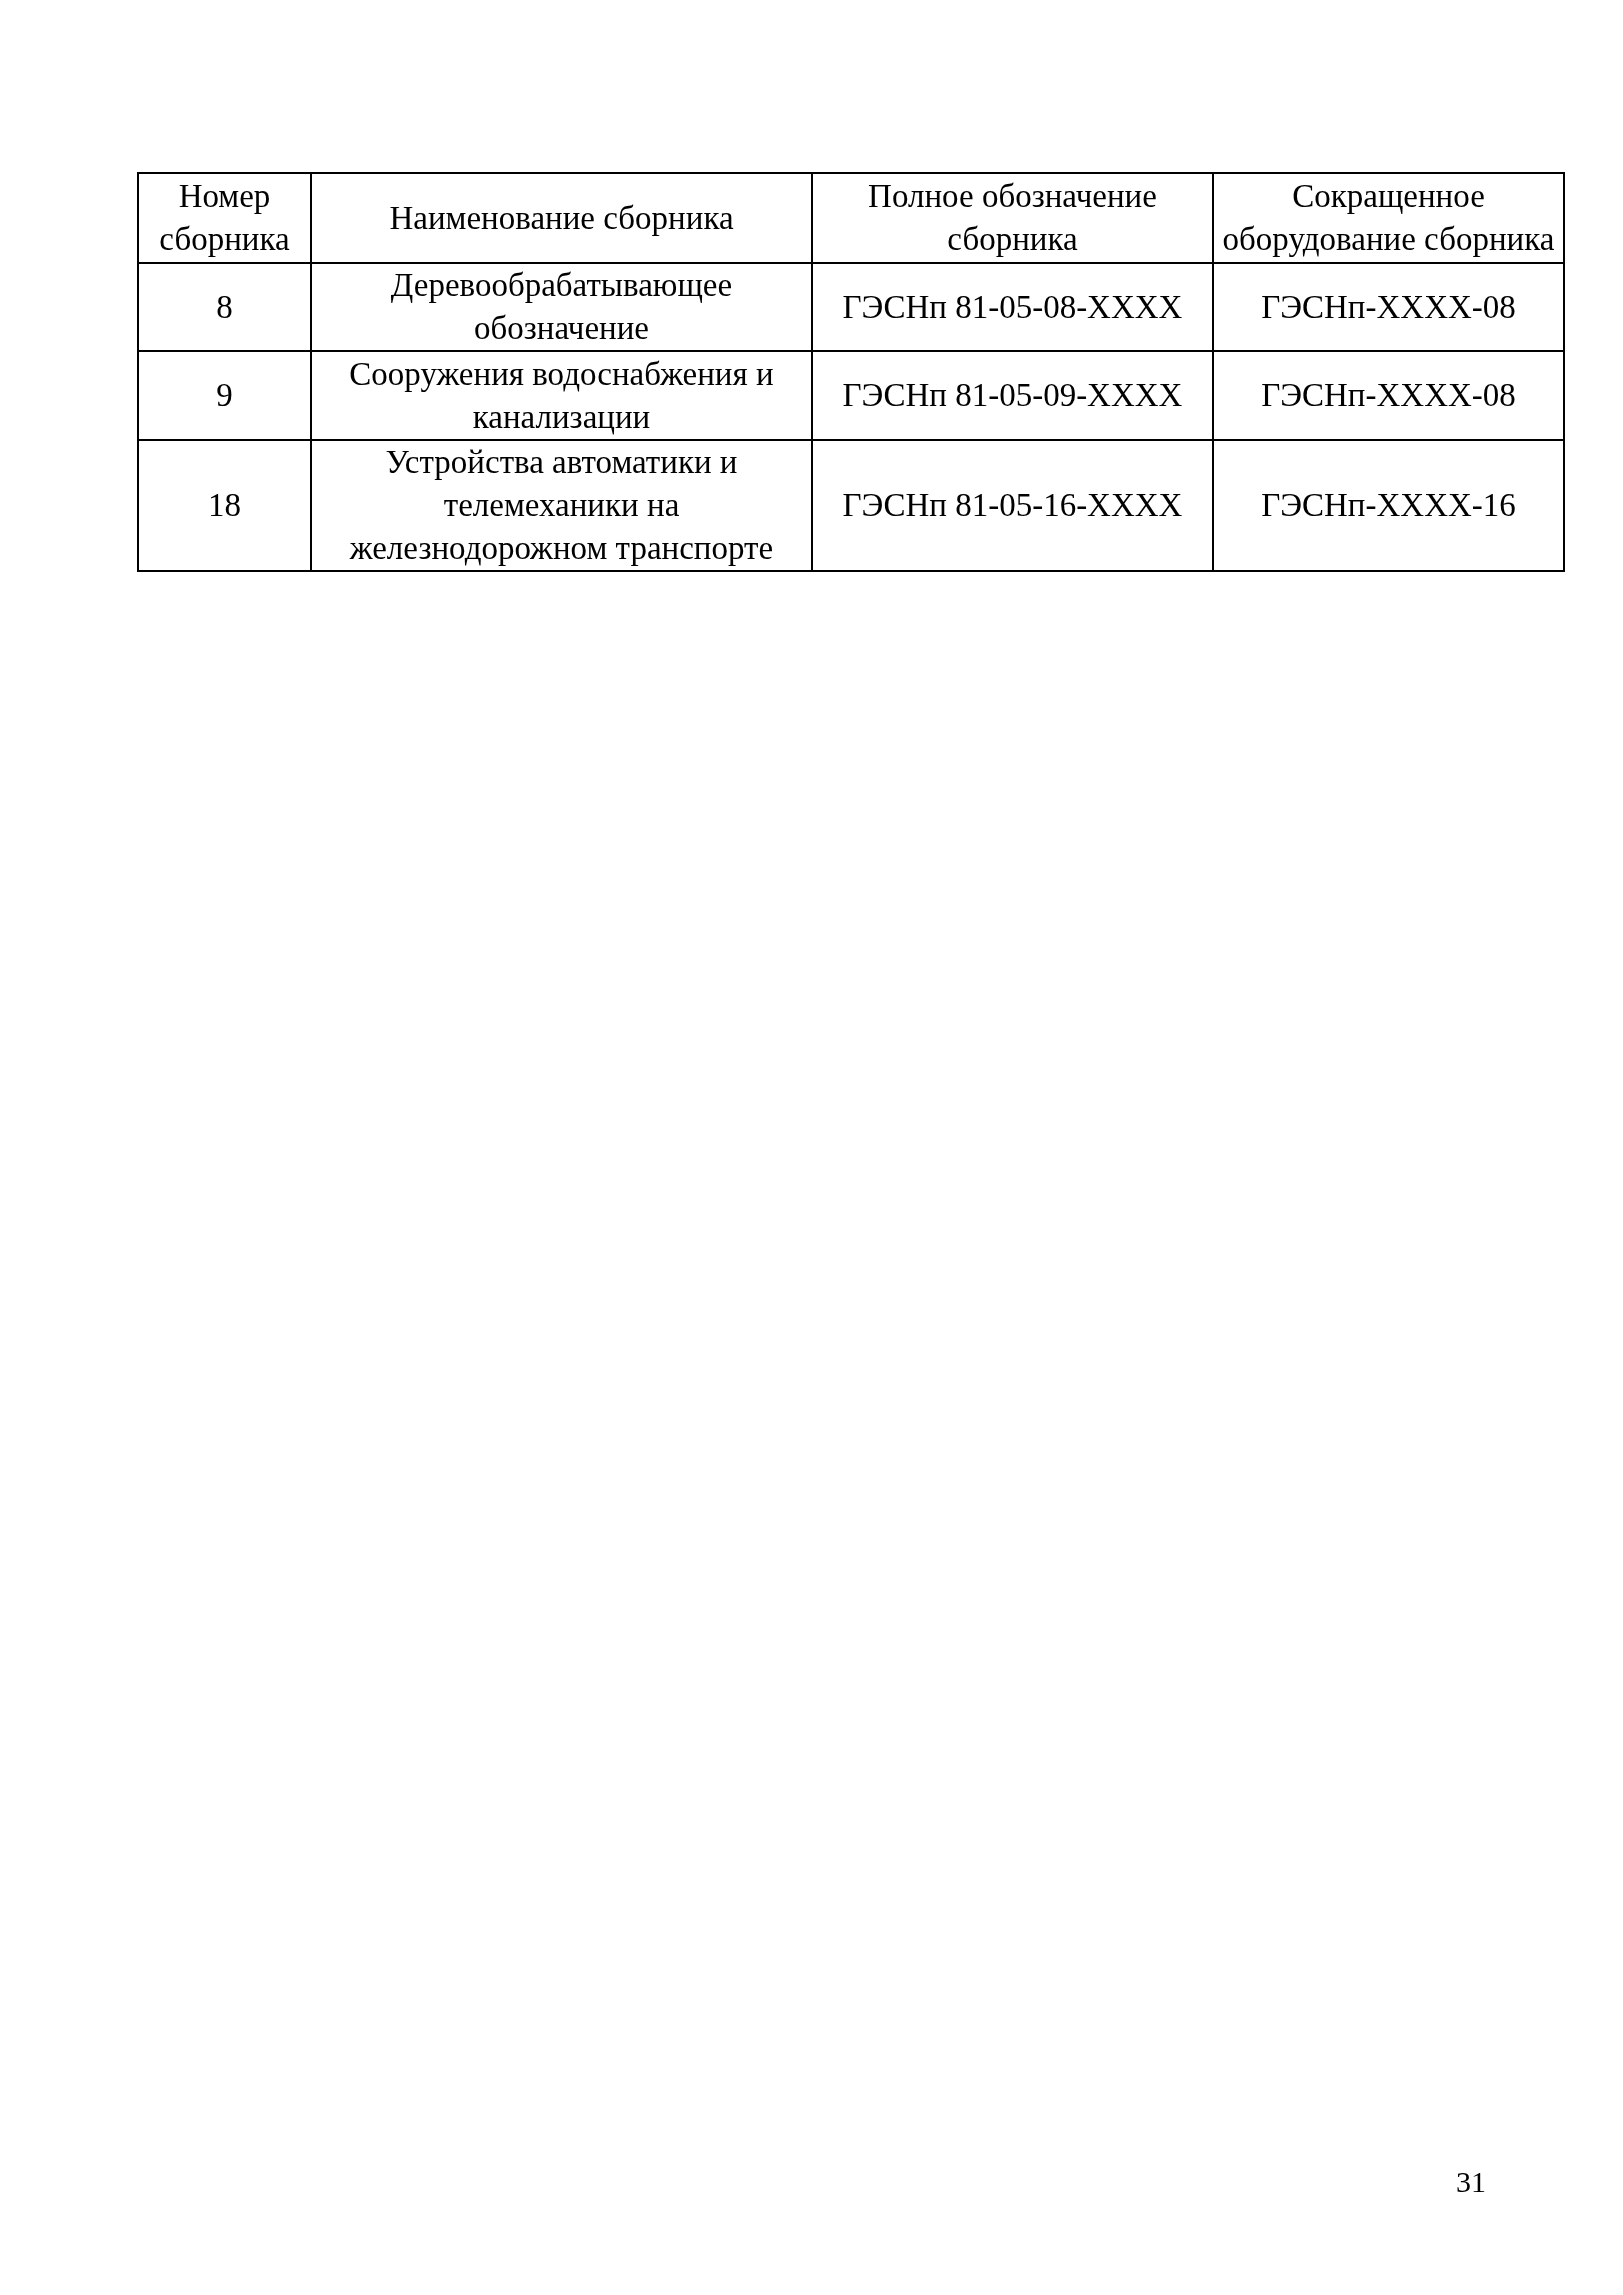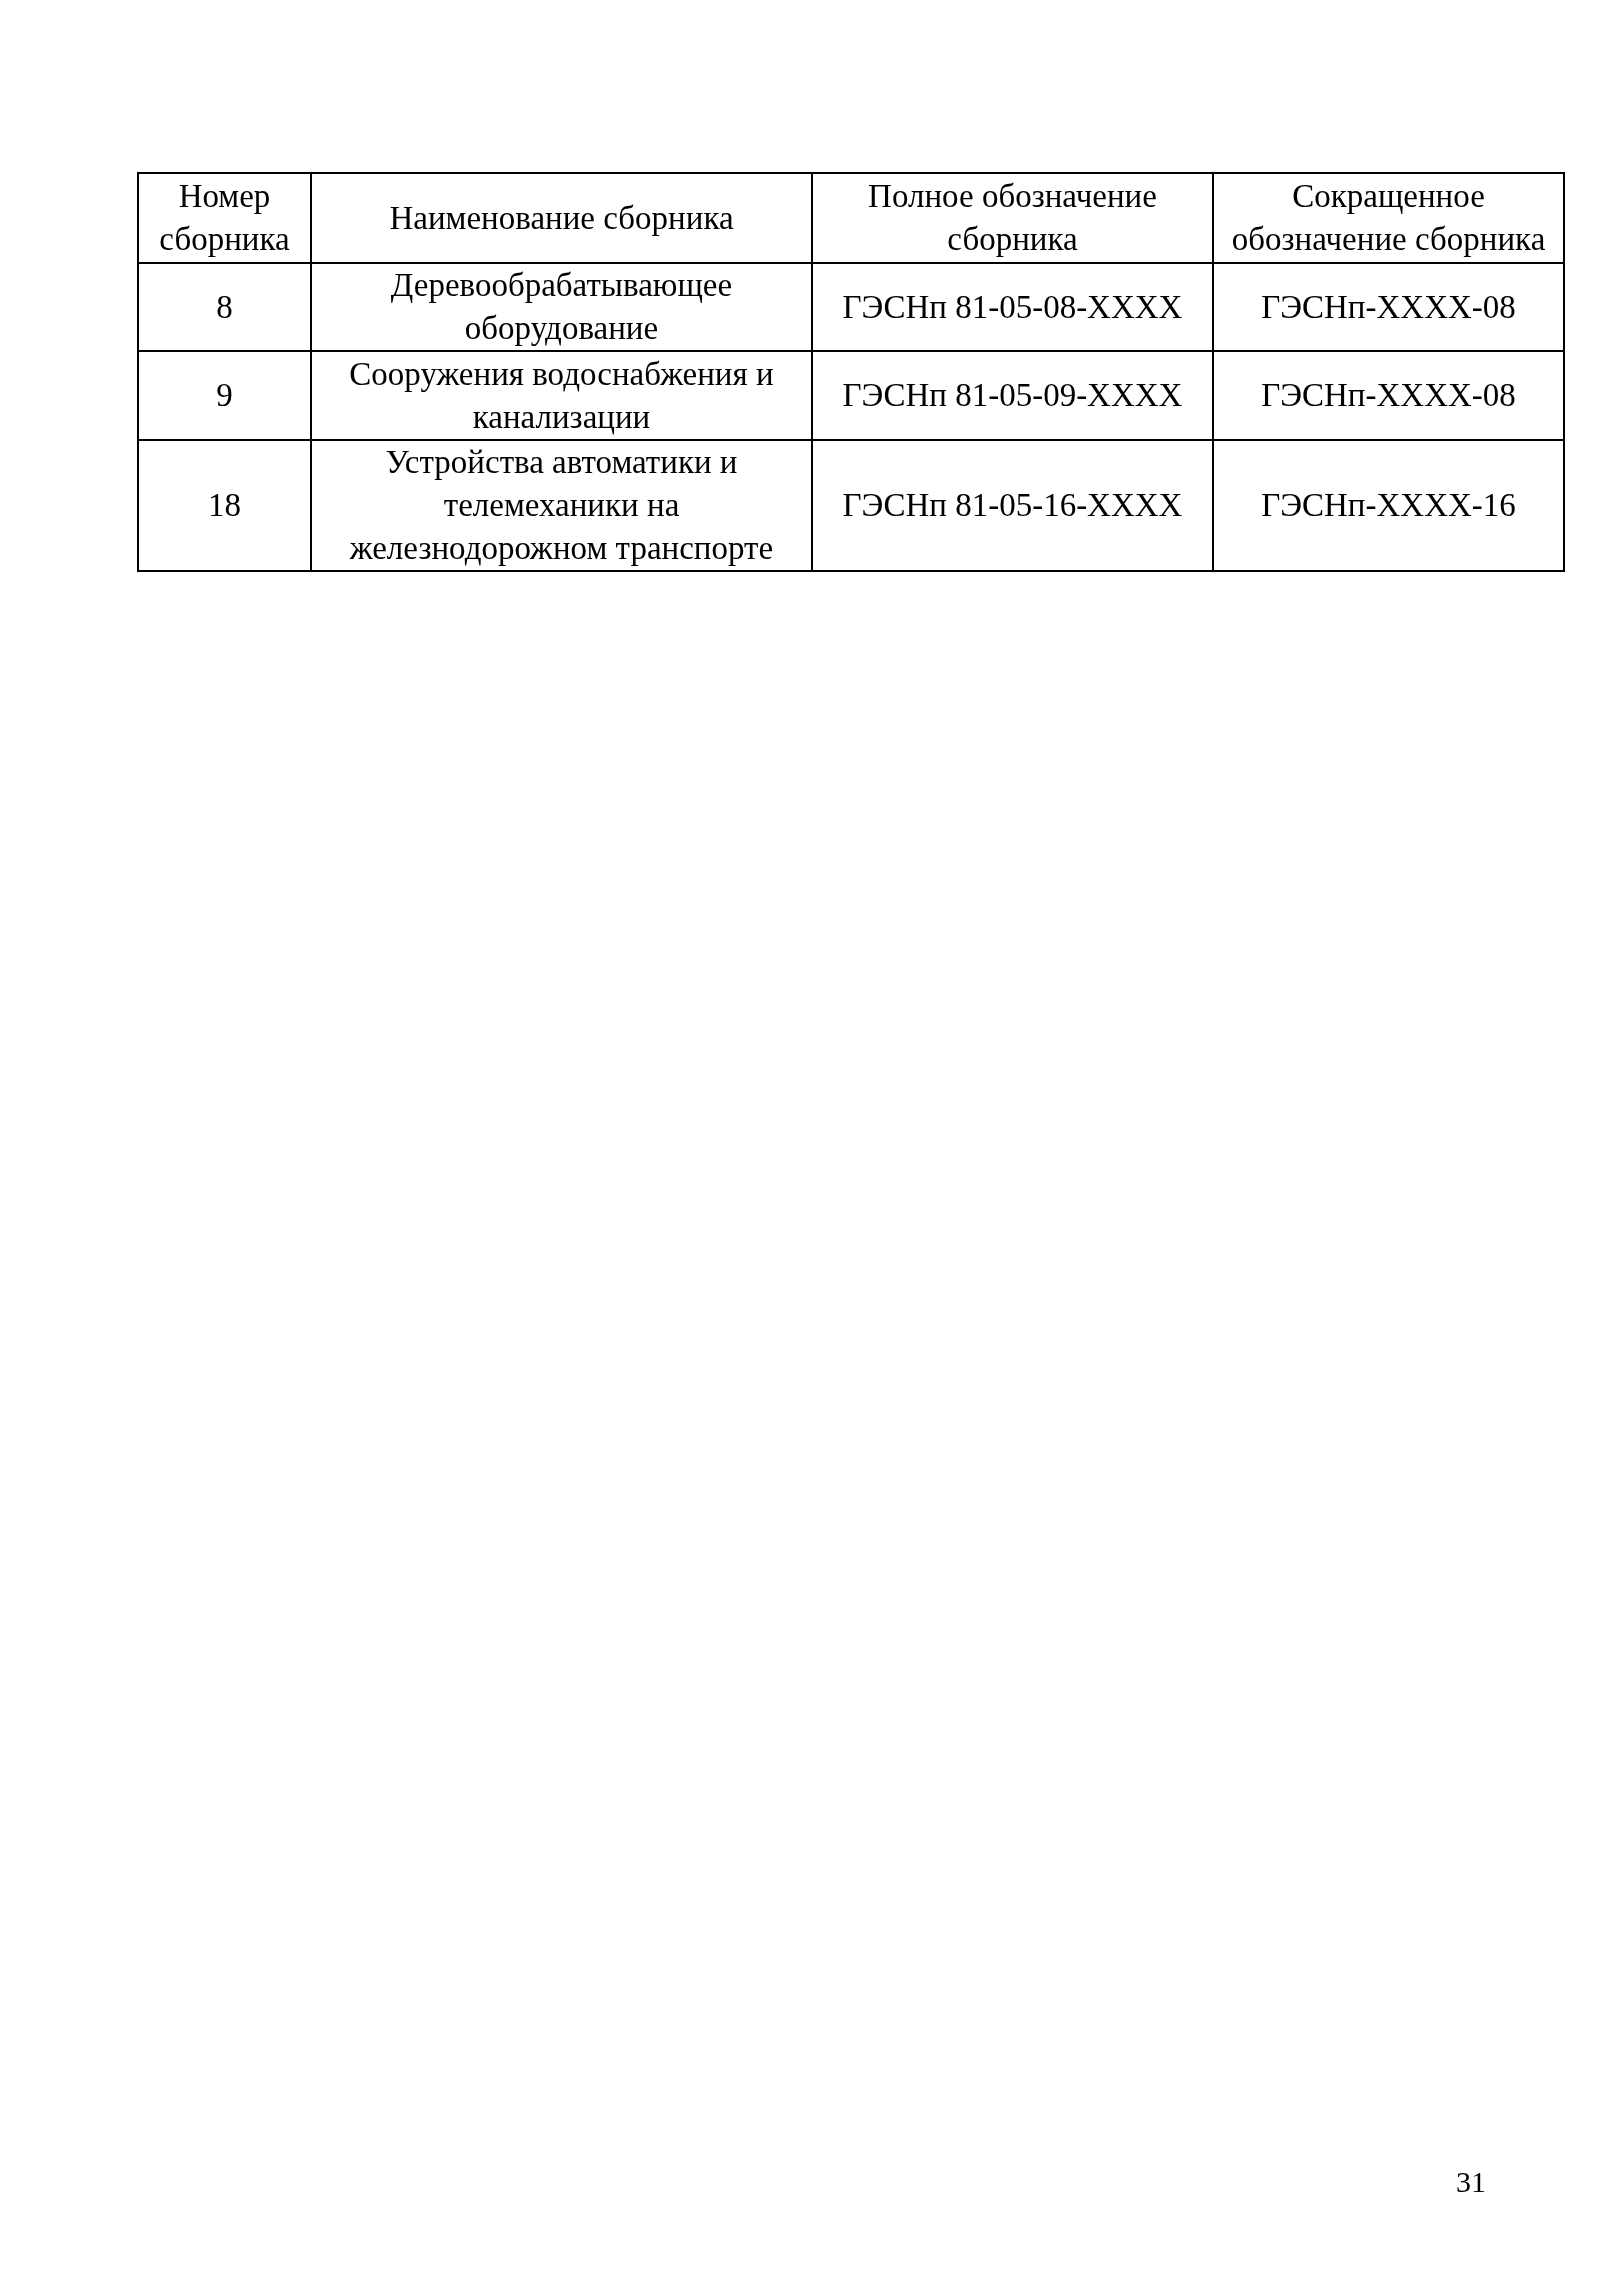--- a/index.html
+++ b/index.html
@@ -73,30 +73,30 @@
         </th>
         <th>
           <div>Наименование сборника</div>
         </th>
         <th>
           <div>Полное обозначение</div>
           <div>сборника</div>
         </th>
         <th>
           <div>Сокращенное</div>
-          <div>обозначение сборника</div>
+          <div>оборудование сборника</div>
         </th>
       </tr>
     </thead>
     <tbody>
       <tr class="r-8">
         <td>8</td>
         <td class="cell-name">
           <div>Деревообрабатывающее</div>
-          <div>оборудование</div>
+          <div>обозначение</div>
         </td>
         <td>ГЭСНп 81-05-08-ХХХХ</td>
         <td>ГЭСНп-ХХХХ-08</td>
       </tr>
       <tr class="r-9">
         <td>9</td>
         <td class="cell-name">
           <div>Сооружения водоснабжения и</div>
           <div>канализации</div>
         </td>

